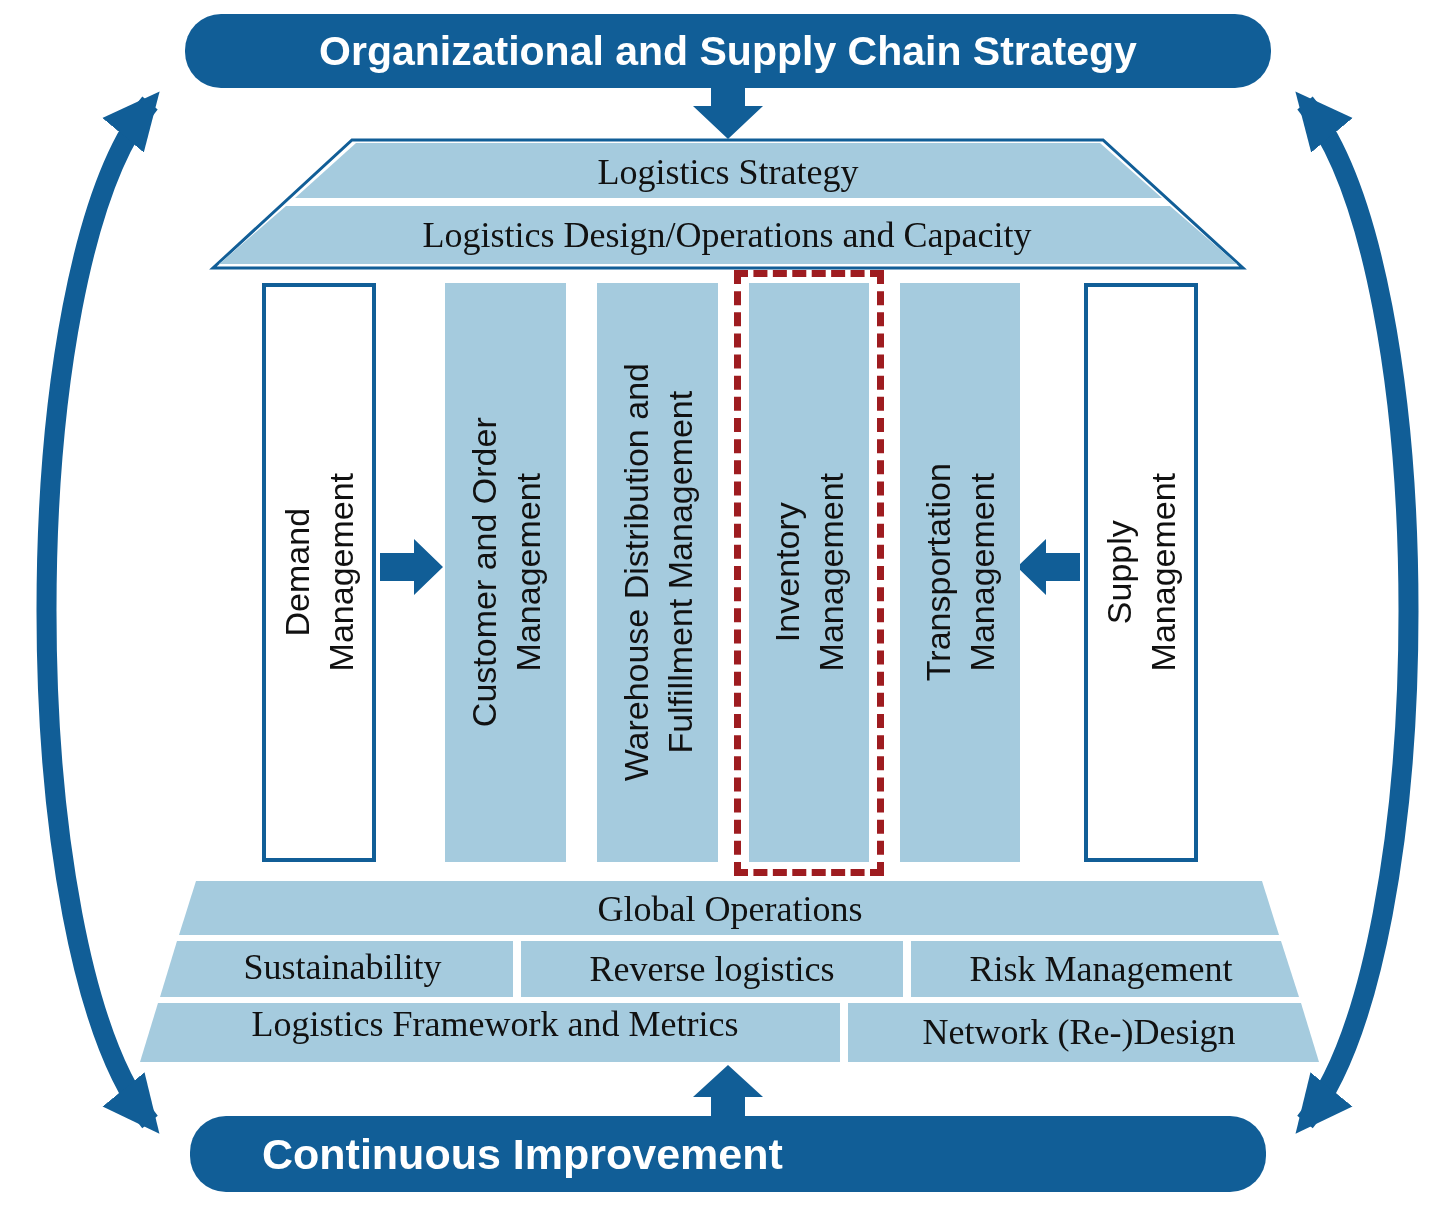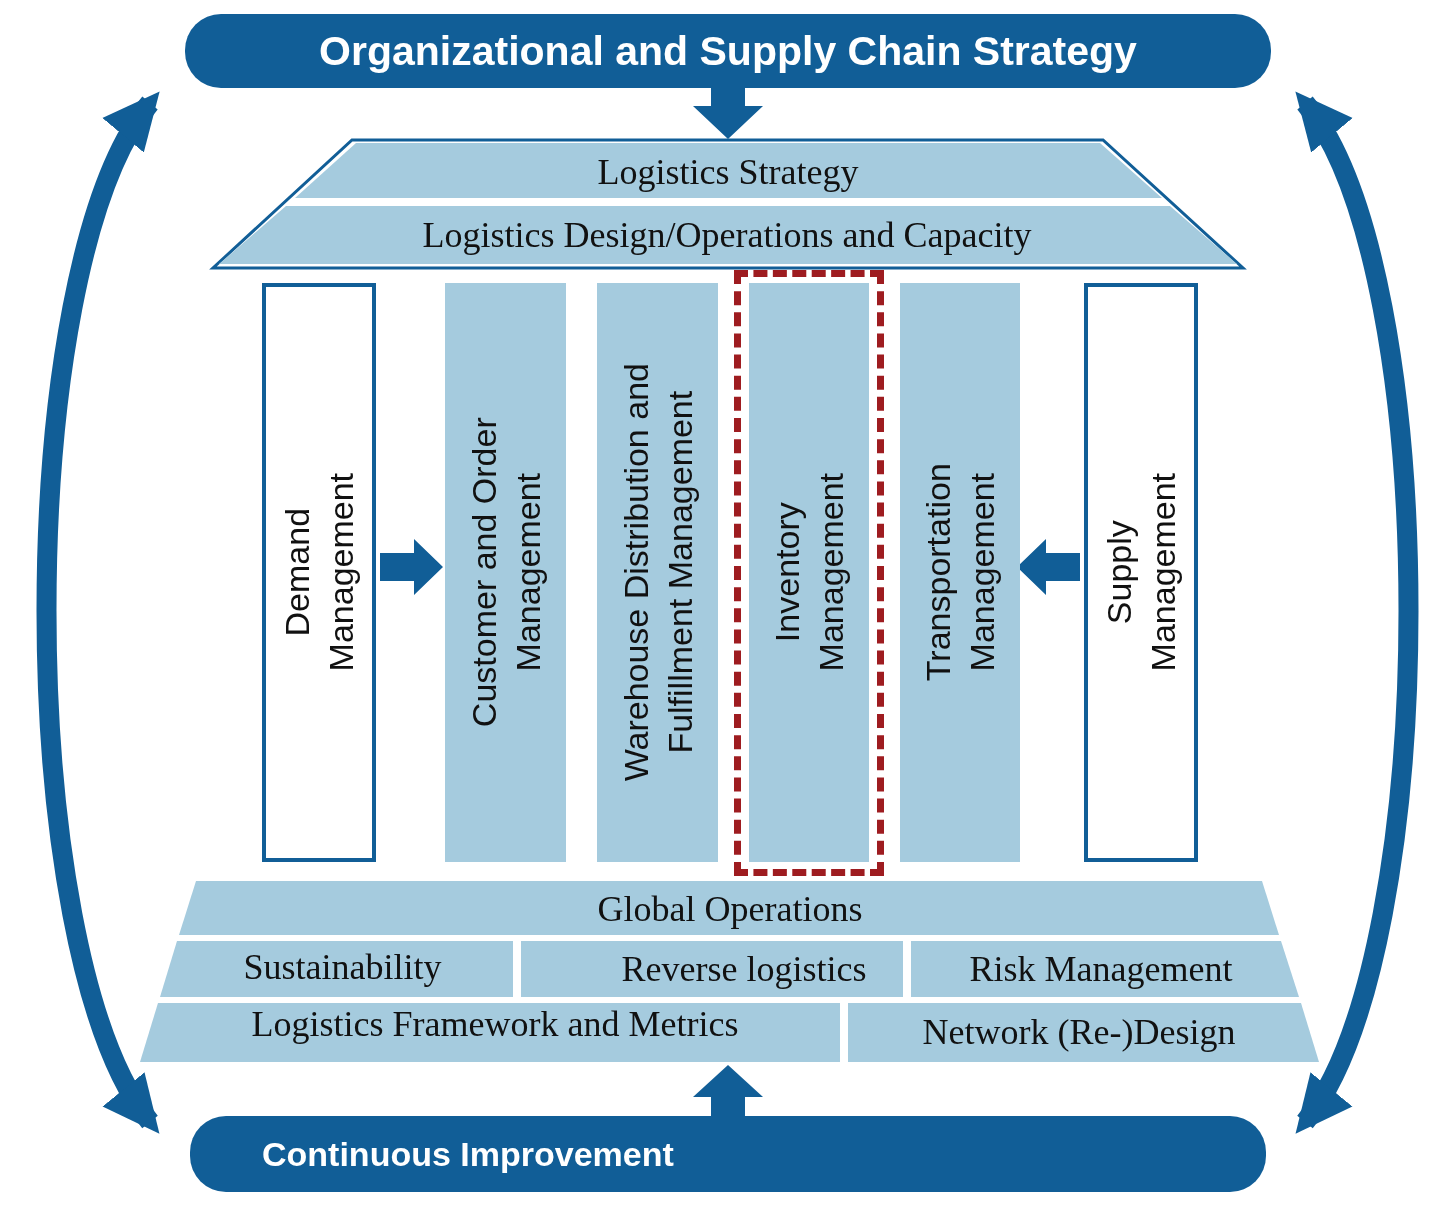--- a/index.html
+++ b/index.html
@@ -23,21 +23,21 @@
 
   .banner {
     background: #115E97;
     color: #ffffff;
     font-weight: bold;
     border-radius: 36px;
     z-index: 2;
   }
   #top-banner { left: 185px; top: 14px; width: 1086px; height: 74px; font-size: 41px; }
   #bottom-banner {
-    left: 190px; top: 1116px; width: 1076px; height: 76px; font-size: 34px;
+    left: 190px; top: 1116px; width: 1076px; height: 76px; font-size: 43px;
     display: flex; align-items: center; justify-content: space-between;
     padding: 0 72px;
   }
 
   .roof-label, .base-label {
     z-index: 2;
     color: #111111;
     font-size: 36px;
     text-align: center;
     font-family: Liberation Serif, serif;
@@ -140,21 +140,21 @@
 Management</div>
   </div>
 
   <div class="abs pillar pillar-white" style="left:1084px; width:114px;">
     <div class="vtext">Supply
 Management</div>
   </div>
 
   <div class="abs center-flex base-label" style="left:196px; top:882px; width:1068px; height:53px;">Global Operations</div>
   <div class="abs center-flex base-label" style="left:170px; top:941px; width:345px; height:52px;">Sustainability</div>
-  <div class="abs center-flex base-label" style="left:521px; top:941px; width:382px; height:56px;margin-left:32px;">Reverse logistics</div>
+  <div class="abs center-flex base-label" style="left:521px; top:941px; width:382px; height:56px;">Reverse logistics</div>
   <div class="abs center-flex base-label" style="left:911px; top:941px; width:380px; height:56px;">Risk Management</div>
   <div class="abs center-flex base-label" style="left:150px; top:1003px; width:690px; height:41px;">Logistics Framework and Metrics</div>
   <div class="abs center-flex base-label" style="left:848px; top:1003px; width:462px; height:58px;text-align:right;">Network (Re-)Design</div>
 
   <div class="abs banner" id="bottom-banner">
     <span>Continuous Improvement</span>
   </div>
 
 </div>
 

